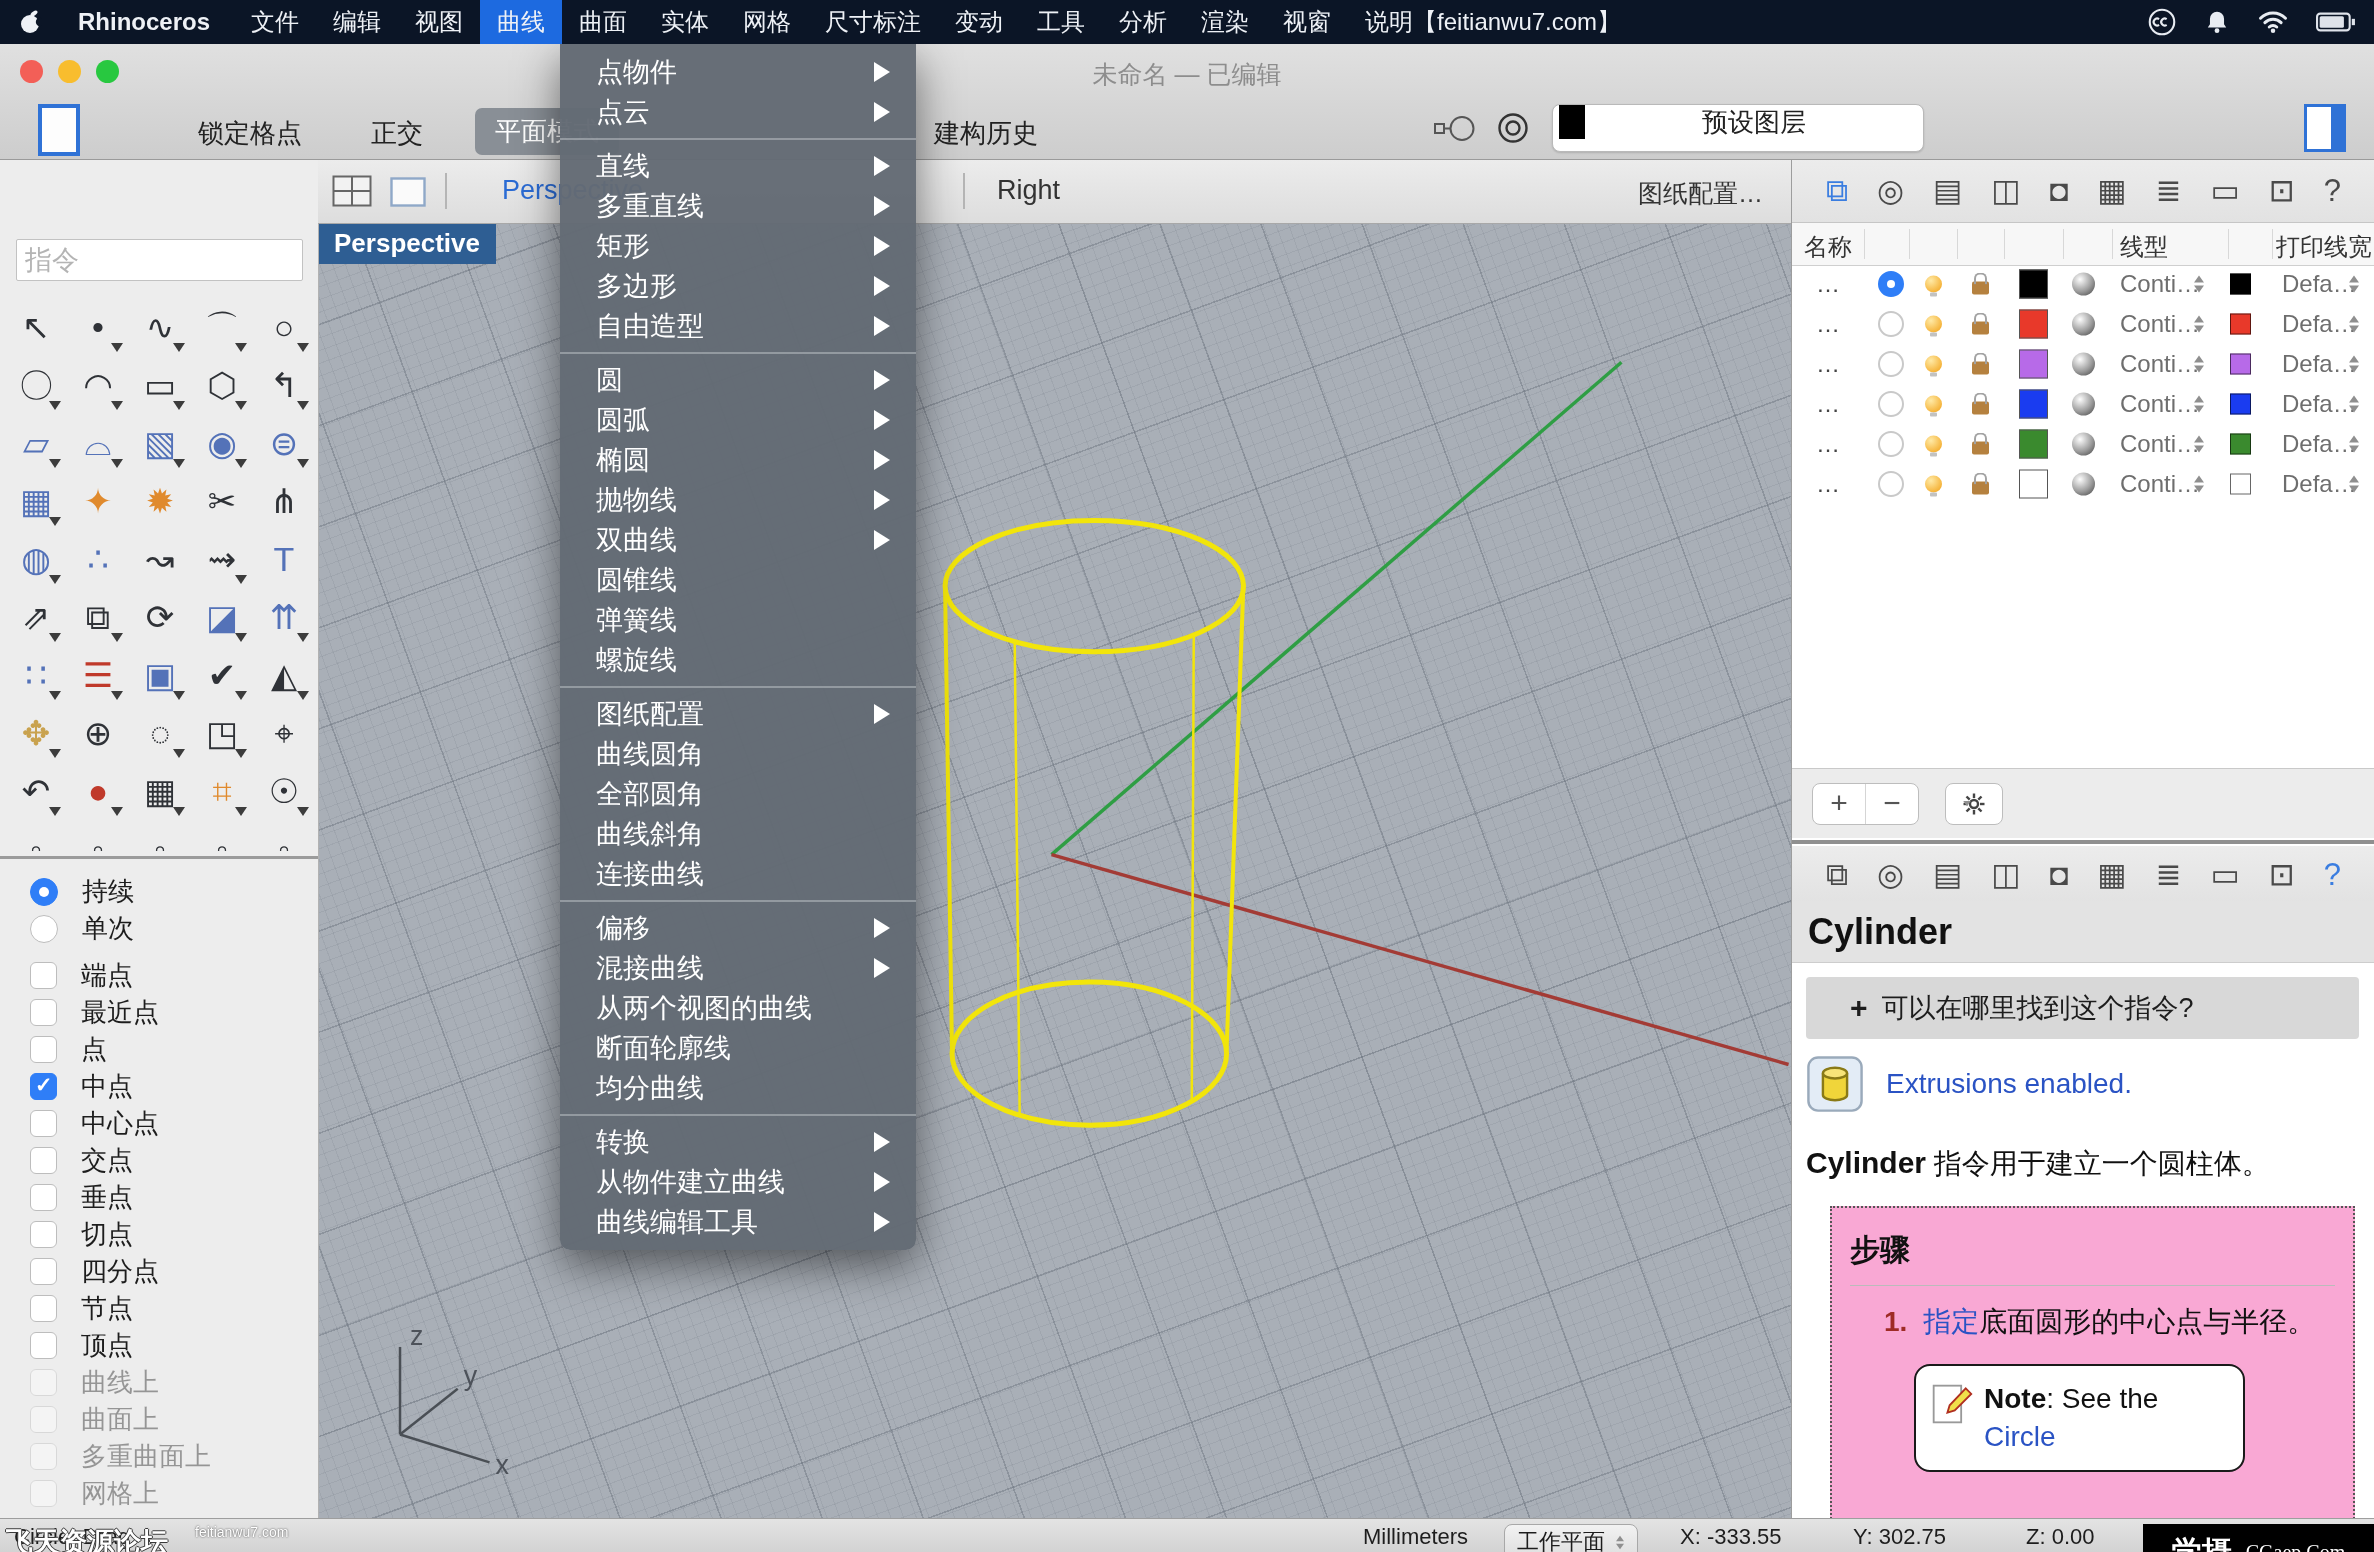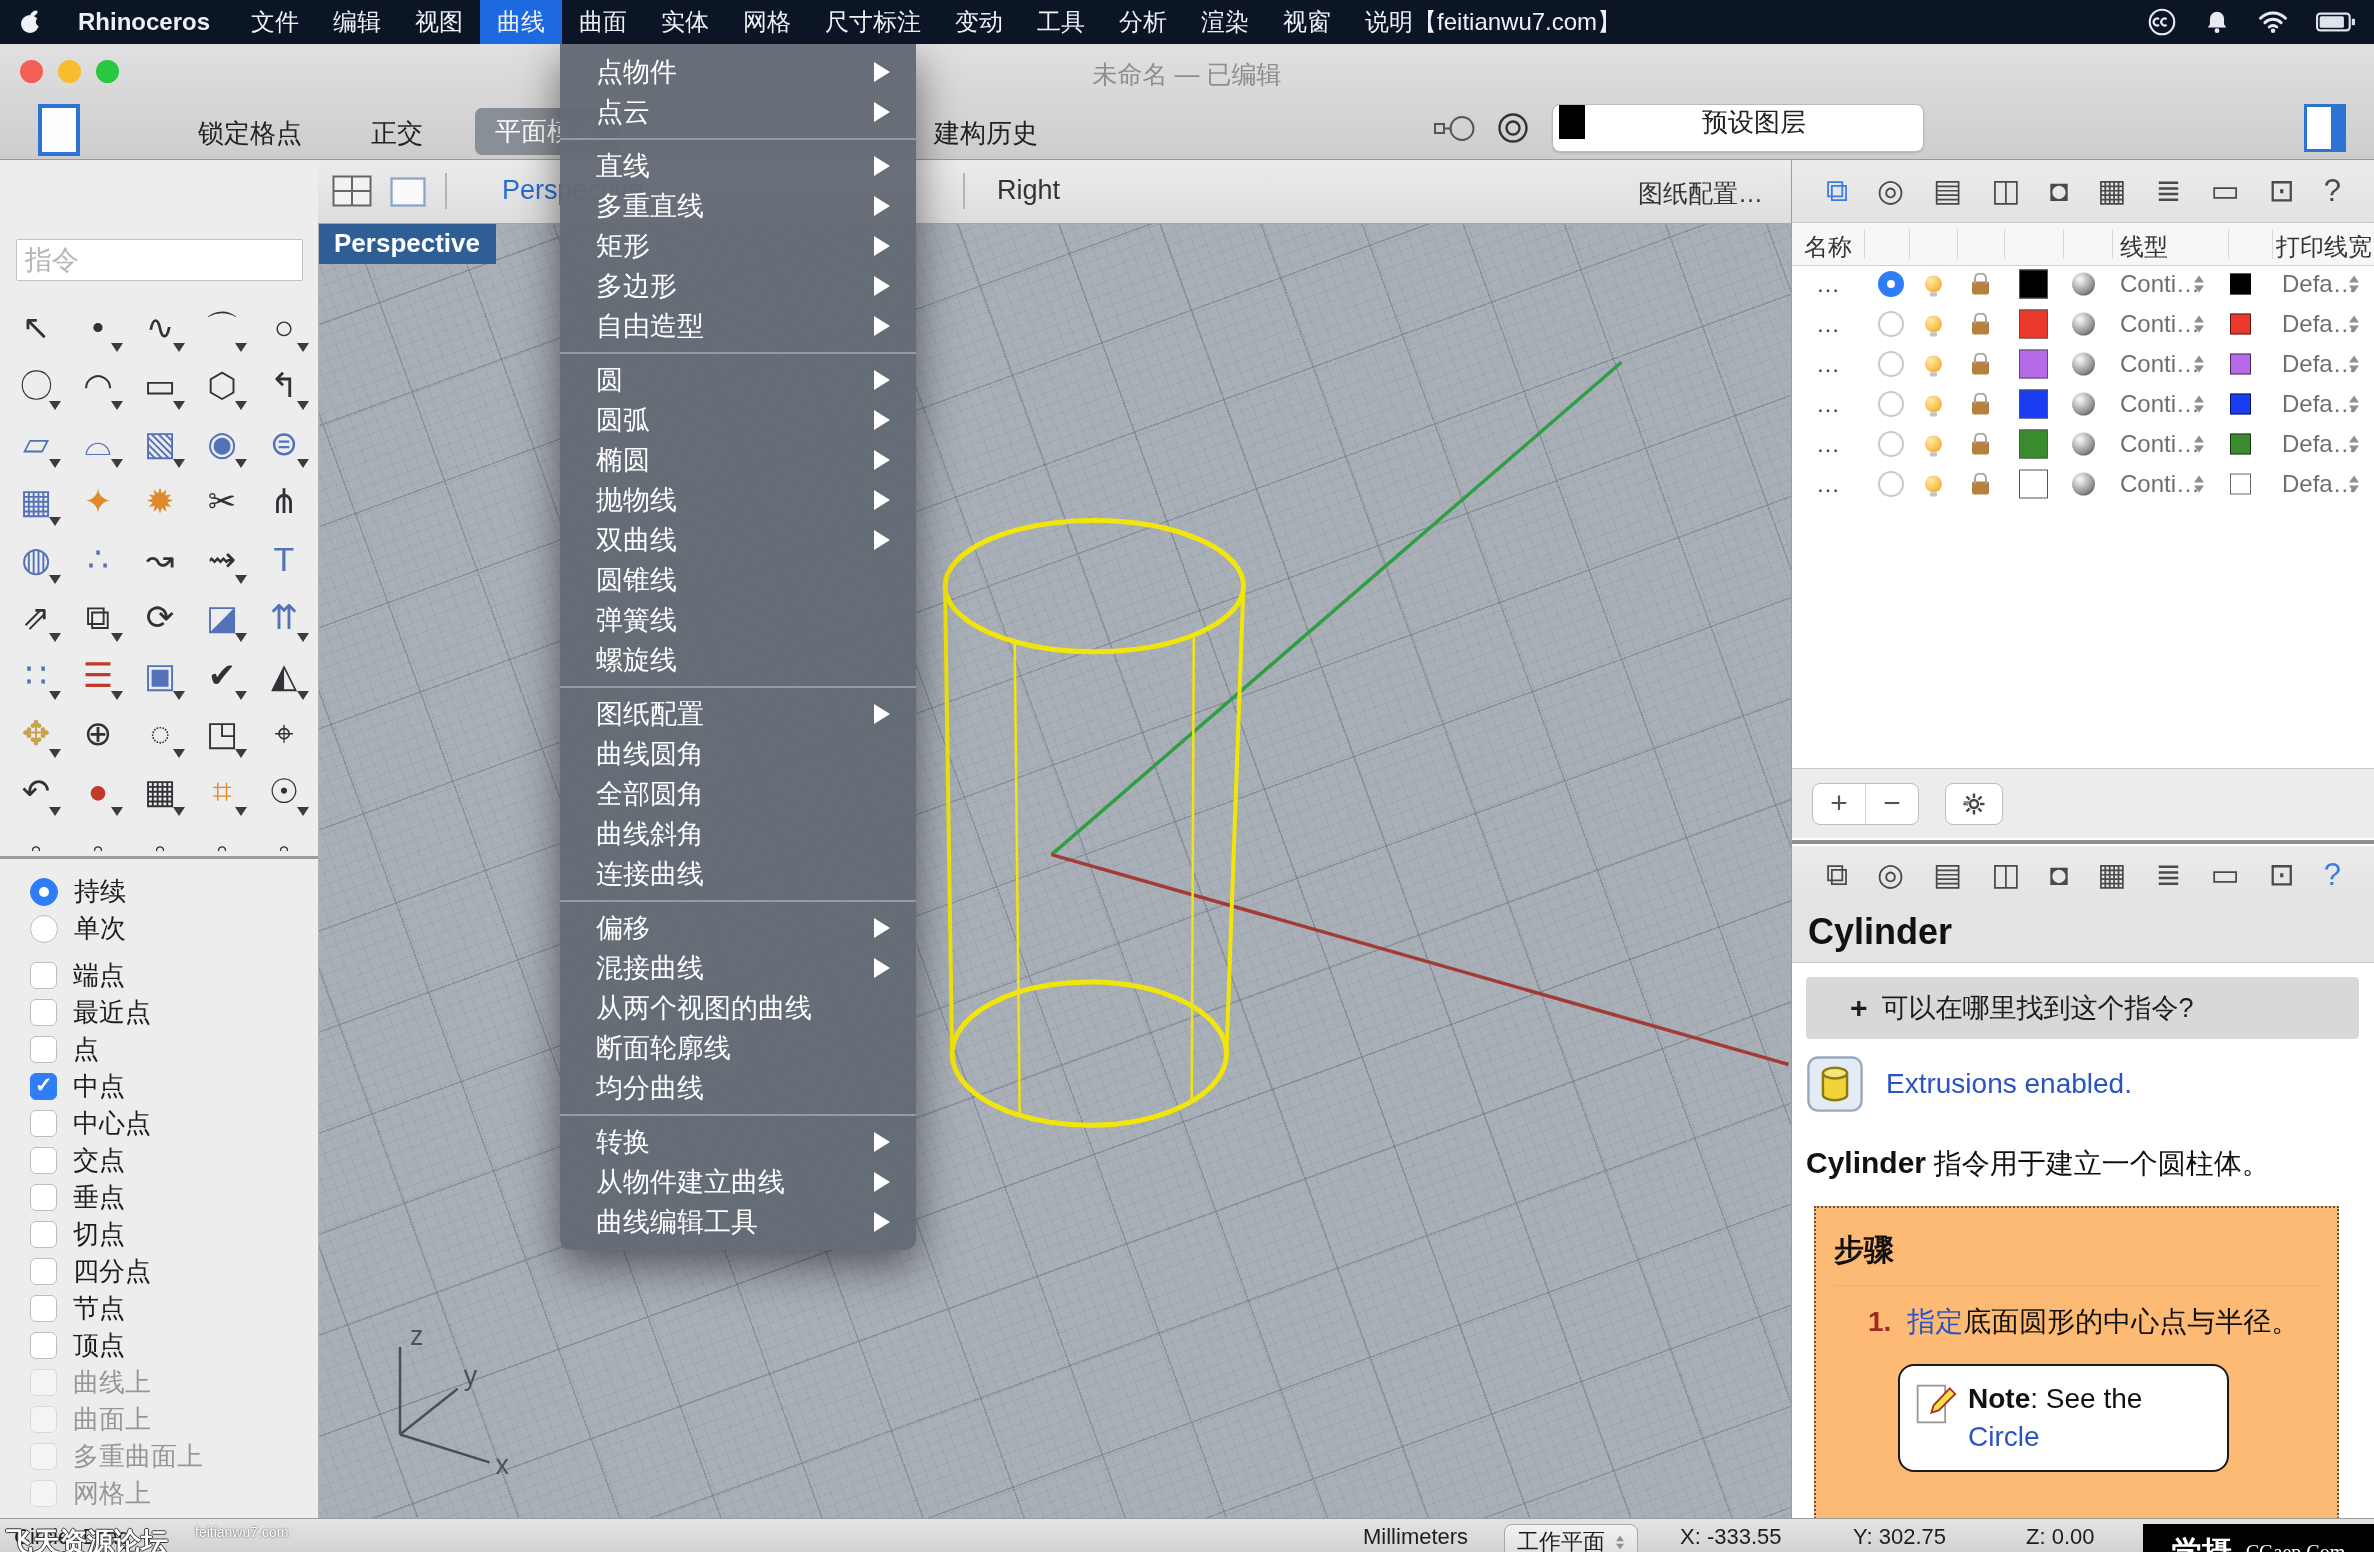--- a/index.html
+++ b/index.html
@@ -43,21 +43,21 @@
 
 .leftpanel{left:0;top:159px;width:318px;height:1365px;background:#ededed;border-right:1px solid #b2b2b2;z-index:3;overflow:hidden}
 .cmd{left:16px;top:80px;width:269px;height:40px;border:1px solid #c2c2c2;border-radius:2px;background:#fff;font-size:27px;padding:0 8px;color:#333;position:absolute}
 .cmd::placeholder{color:#b4b4b4}
 .tools{left:5px;top:139px;width:310px;height:553px;position:absolute;display:flex;flex-wrap:wrap;overflow:hidden}
 .cell{width:62px;height:58px;position:relative;display:flex;align-items:center;justify-content:center}
 .cell .tg{font-size:34px;color:#2f3237;line-height:1}
 .cell.f::after{content:"";position:absolute;right:6px;bottom:4px;border-left:6px solid transparent;border-right:6px solid transparent;border-top:9px solid #3c3c3c}
 .ldiv{left:0;top:697px;width:318px;height:3px;background:#9b9b9b;position:absolute}
 .osnap{left:0;top:714px;width:318px;position:absolute}
-.orow{display:flex;align-items:center;height:37px;padding-left:30px;gap:16px}
+.orow{display:flex;align-items:center;height:37px;padding-left:30px;gap:24px}
 .orow .t{font-size:26px;color:#1d1d1d;white-space:nowrap}
 .orow.dis{opacity:.42}
 .rd{width:26px;height:26px;border-radius:50%;border:1.5px solid #bdbdbd;background:#fff;position:relative;flex:none}
 .rd.on{background:#2f7ef7;border-color:#2f7ef7}
 .rd.on::after{content:"";position:absolute;left:8px;top:8px;width:10px;height:10px;border-radius:50%;background:#fff}
 .cb{width:25px;height:25px;border:1.5px solid #bdbdbd;border-radius:6px;background:#fff;position:relative;flex:none}
 .cb.on{background:#2f7ef7;border-color:#2f7ef7}
 .cb.on::after{content:"✓";position:absolute;left:4px;top:-1px;color:#fff;font-size:21px;font-weight:bold}
 .gap8{height:10px}
 
@@ -96,21 +96,21 @@
 .gearbtn{display:flex;align-items:center;gap:12px;border:1px solid #bdbdbd;border-radius:8px;background:#fff;height:40px;padding:0 16px;font-size:26px;color:#444}
 .rdiv{left:0;top:681px;width:583px;height:4px;background:#8f8f8f;position:absolute}
 .helptitle{left:0;top:742px;width:583px;height:62px;background:#e3e3e3;border-bottom:1px solid #cdcdcd;position:absolute;font-size:36px;font-weight:bold;color:#111;line-height:62px;padding-left:16px;box-sizing:border-box}
 .wherebox{left:14px;top:818px;width:553px;height:62px;background:#d8d8d8;border-radius:4px;position:absolute;display:flex;align-items:center;font-size:27px;color:#1d1d1d}
 .wherebox b{margin:0 14px 0 44px;font-size:30px}
 .extrow{left:14px;top:896px;position:absolute;display:flex;align-items:center;gap:22px}
 .link{color:#2a53c4}
 .extrow .link{font-size:28px}
 .desc{left:14px;top:985px;width:557px;position:absolute;font-size:28px;color:#111;line-height:38px}
 .desc b{font-size:30px}
-.stepsbox{left:22px;top:1047px;width:525px;height:328px;border:2px dotted #555;background:#fdba74;position:absolute;padding:22px 18px;box-sizing:border-box}
+.stepsbox{left:38px;top:1047px;width:525px;height:328px;border:2px dotted #555;background:#f9a8d4;position:absolute;padding:22px 18px;box-sizing:border-box}
 .stepsbox h3{margin:0;font-size:30px;color:#111}
 .stepsbox hr{border:none;border-top:1px solid #bbb;margin:14px 0 16px}
 .stepline{font-size:28px;line-height:40px;color:#111;padding-left:34px;text-indent:0}
 .stepline .num{color:#9e2b25;font-weight:bold;margin-right:16px}
 .notebox{margin:22px 0 0 64px;width:299px;background:#fff;border:2.5px solid #1a1a1a;border-radius:16px;padding:14px;font-size:28px;color:#111;line-height:38px}
 .notebox svg{float:left;margin:2px 10px 4px 0}
 
 .statusbar{left:0;top:1518px;width:2374px;height:34px;background:linear-gradient(#e3e3e3,#d2d2d2);border-top:1px solid #9e9e9e;z-index:40;font-size:22px;color:#1d1d1d}
 .statusbar>span{position:absolute;top:5px;white-space:nowrap}
 .wm{left:6px;top:1px;font-size:27px;font-weight:bold;color:#fff;text-shadow:-1px 0 #3a3a3a,1px 0 #3a3a3a,0 -1px #3a3a3a,0 1px #3a3a3a;z-index:2}

